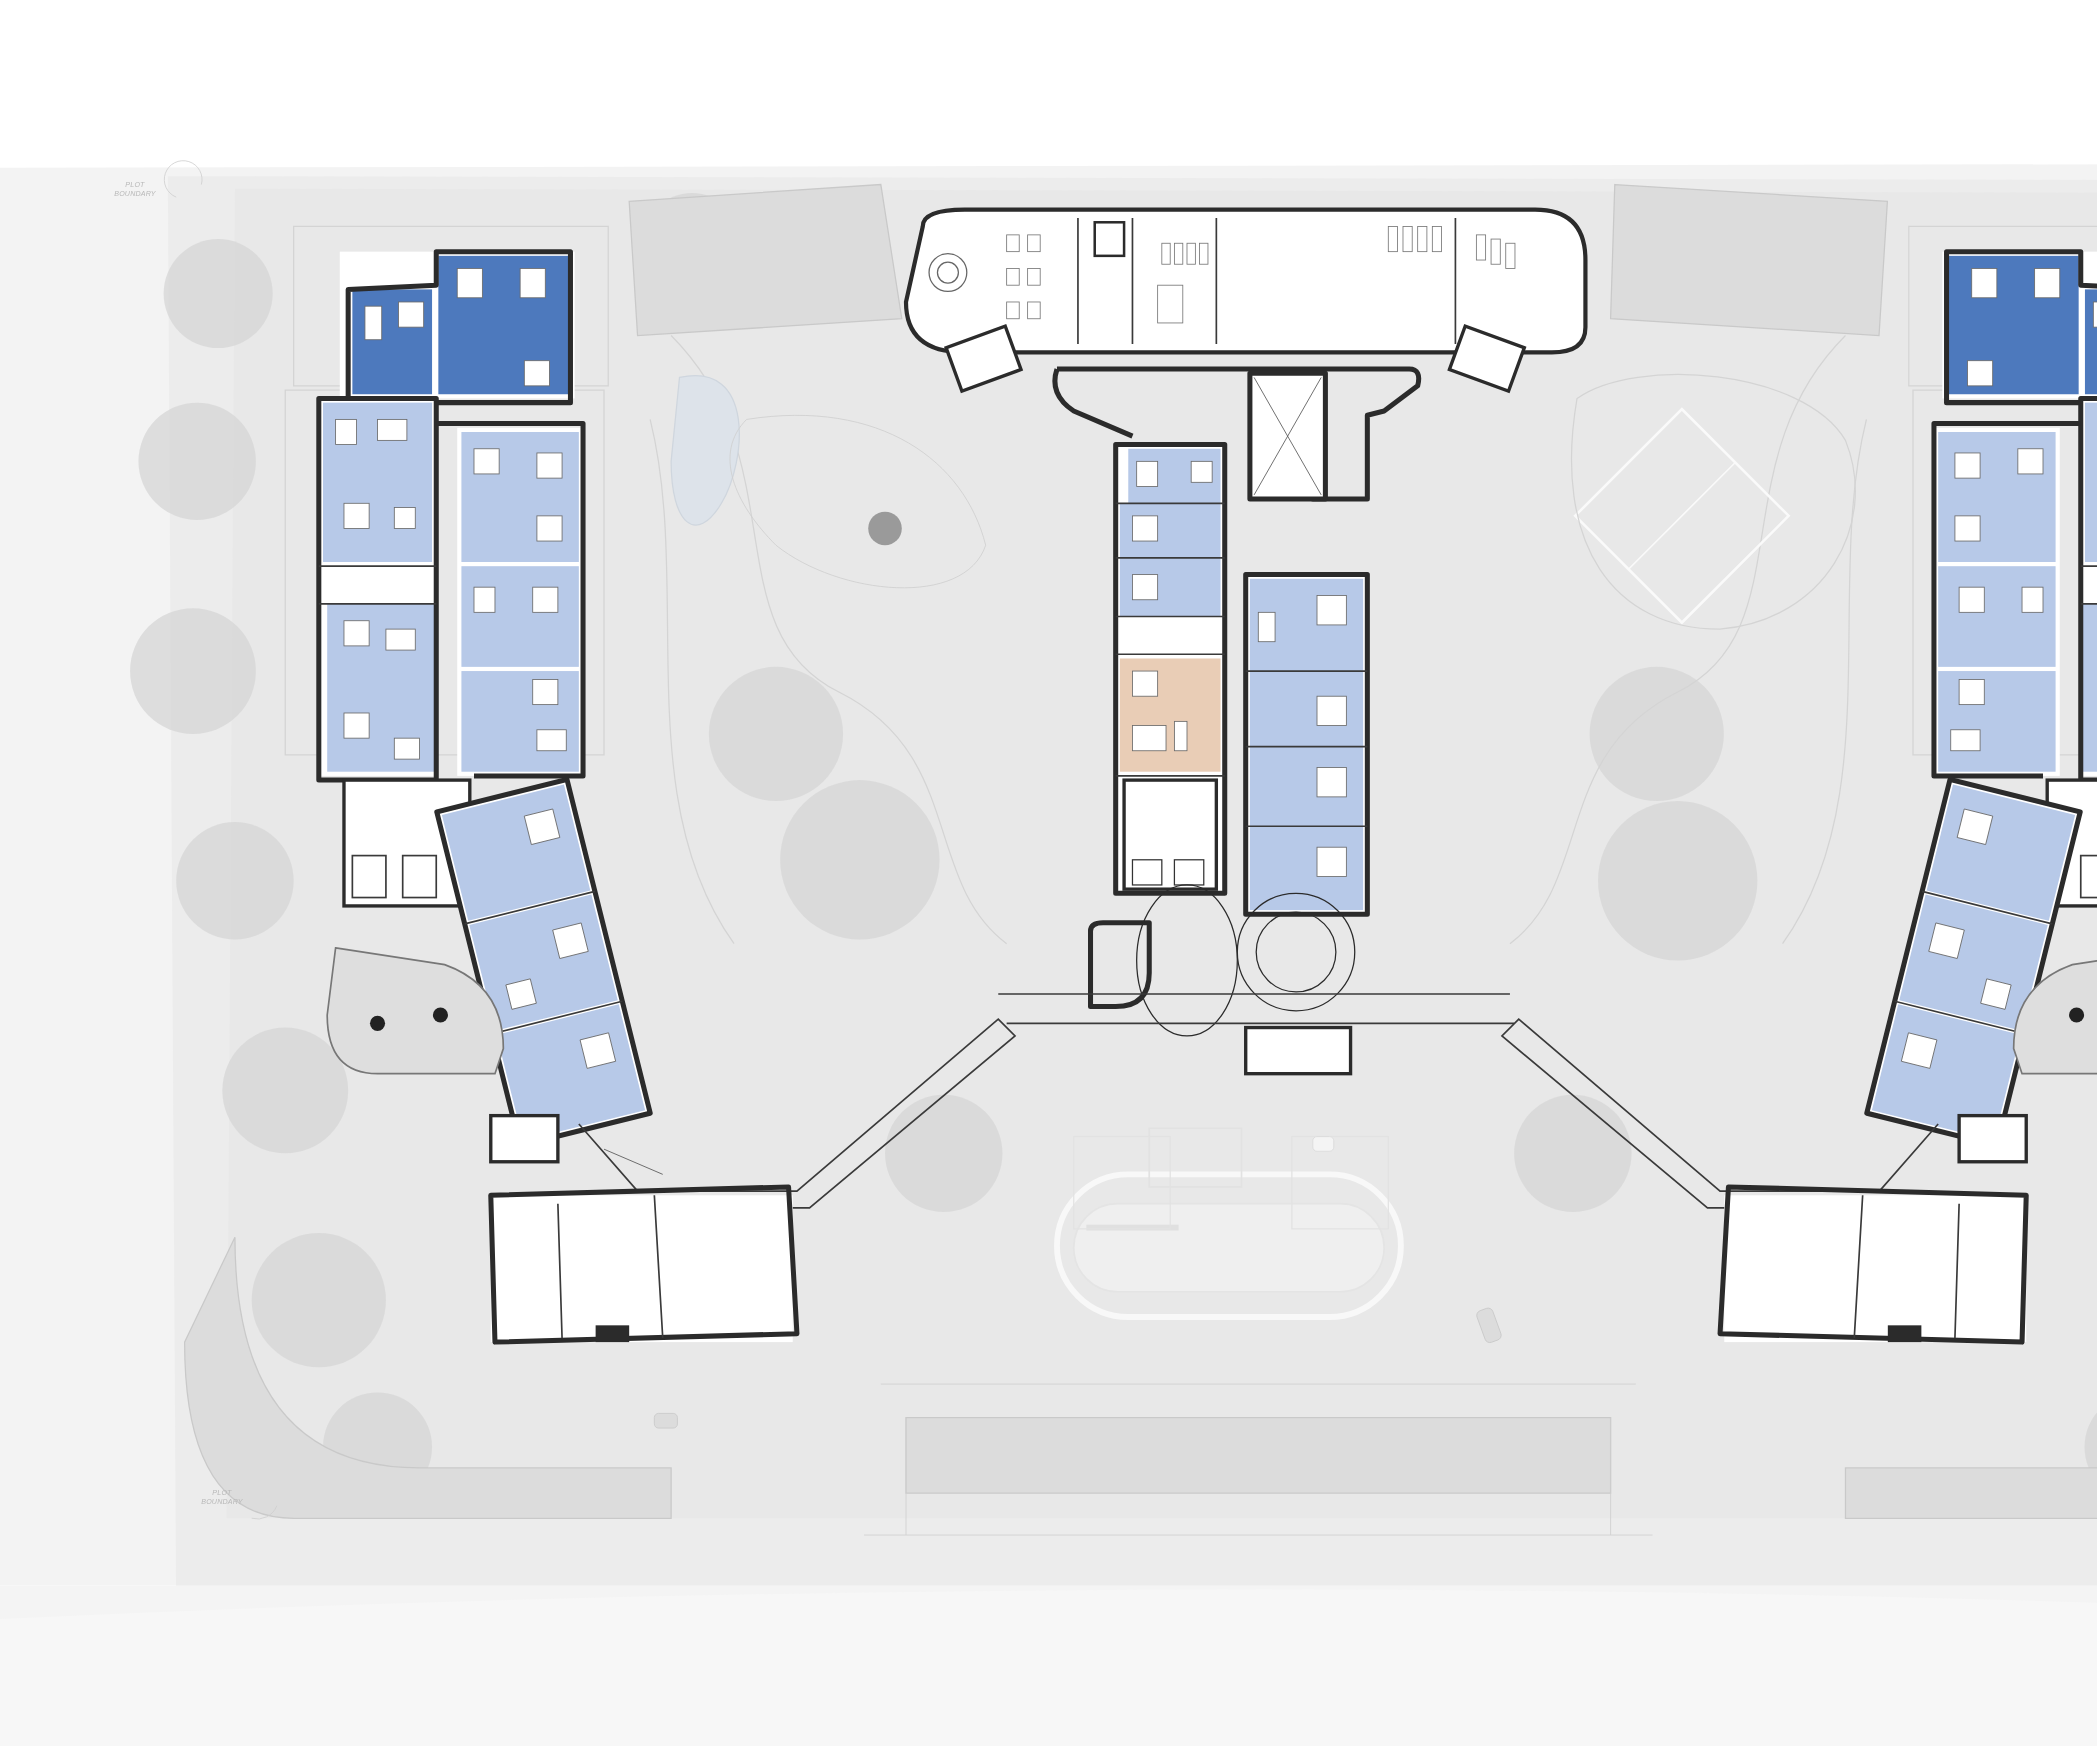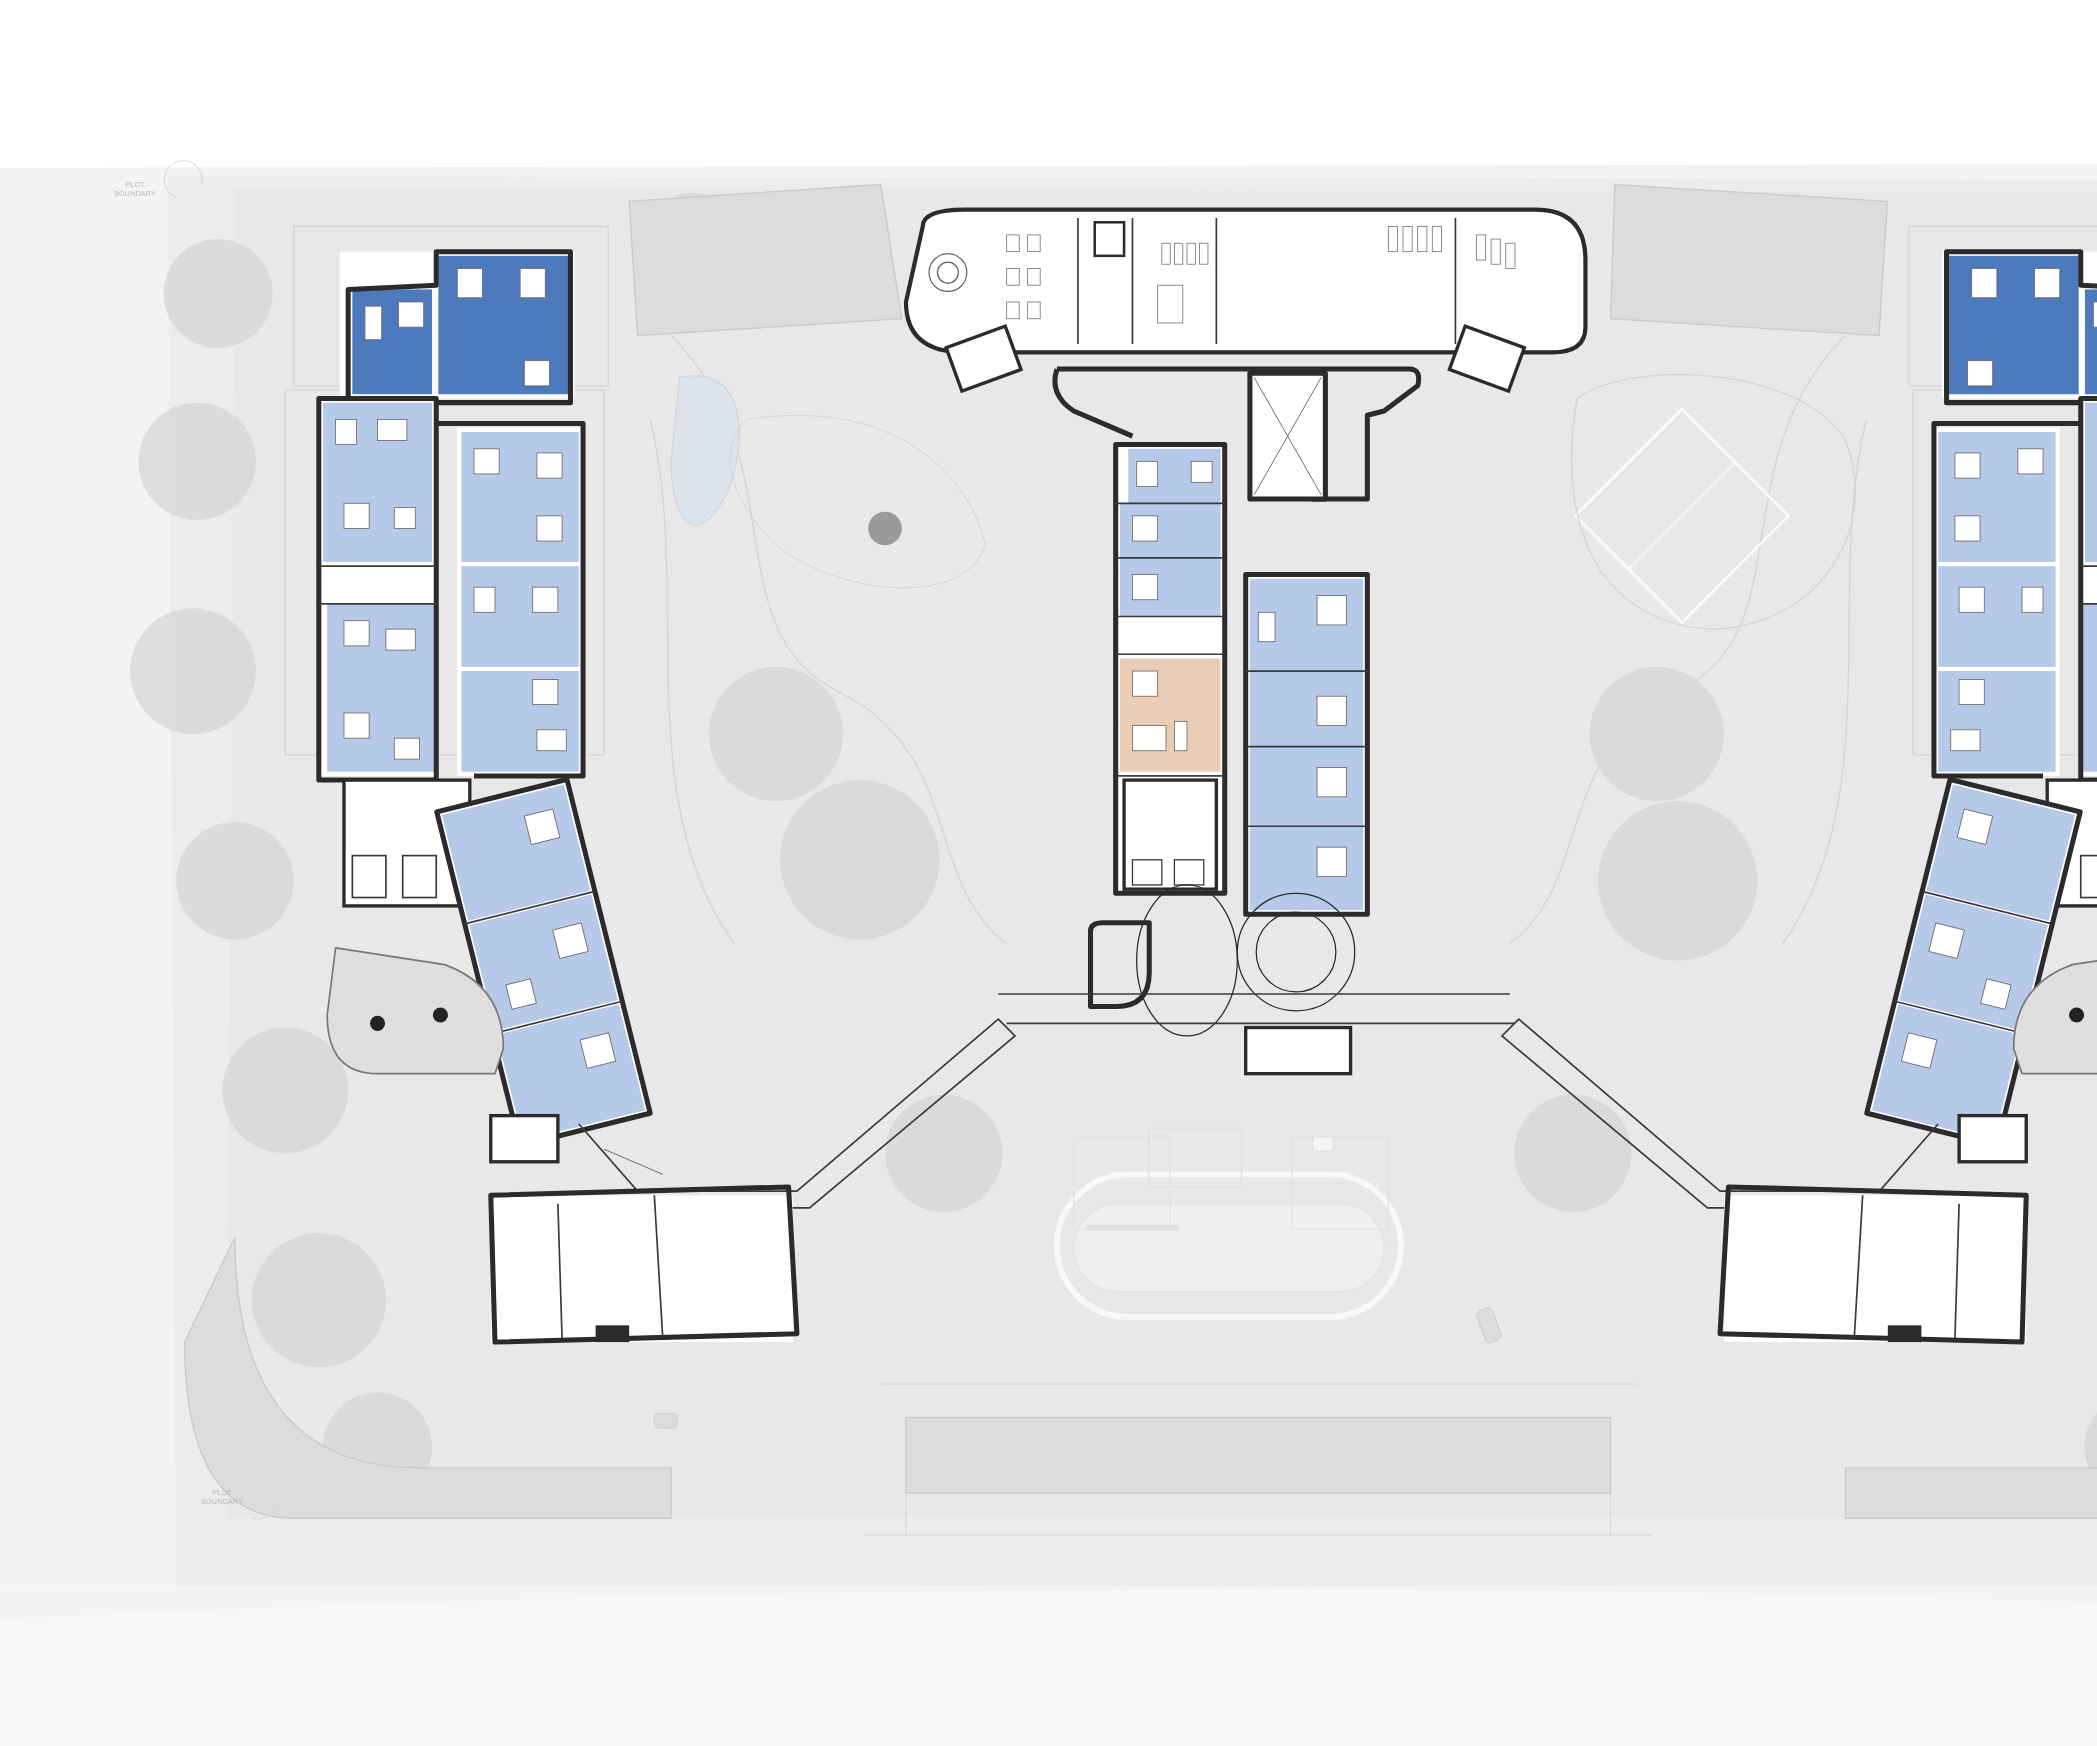--- a/index.html
+++ b/index.html
@@ -1,19 +1,19 @@
 <!DOCTYPE html>
 <html style="font-size:6.7px"><head>
 <meta charset="utf-8">
 <style>
   html, body { margin: 0; padding: 0; background: #ffffff; }
   body { width: 2517px; height: 1746px; overflow: hidden; position: relative; font-family: "Liberation Sans", sans-serif; }
   #plan { position: absolute; left: 0; top: 0; width: 2517px; height: 1746px; }
   .label { position: absolute; color: #b8b8b8; font-family: "Liberation Sans", sans-serif; font-size: 7.1px; line-height: 9.2px; text-align: center; letter-spacing: 0.2px; }
-  .label span { display: block; }
+  .label span { display: block; font-style: italic; }
   .wall { fill: none; stroke: #2b2b2b; stroke-width: 12; stroke-linejoin: round; }
   .wall-thin { fill: none; stroke: #3a3a3a; stroke-width: 4; }
   .wall-hair { fill: none; stroke: #555; stroke-width: 2; }
   .ghost { fill: none; stroke: #d4d4d4; stroke-width: 3; }
   .ghost2 { fill: none; stroke: #cfcfcf; stroke-width: 2; }
   .tree { fill: #d6d6d6; opacity: 0.75; }
   .planter { fill: #dcdcdc; stroke: #c9c9c9; stroke-width: 3; }
   .interior { fill: #ffffff; }
   .unit-dark { fill: #4d79bd; }
   .unit-light { fill: #b7c9e8; }

